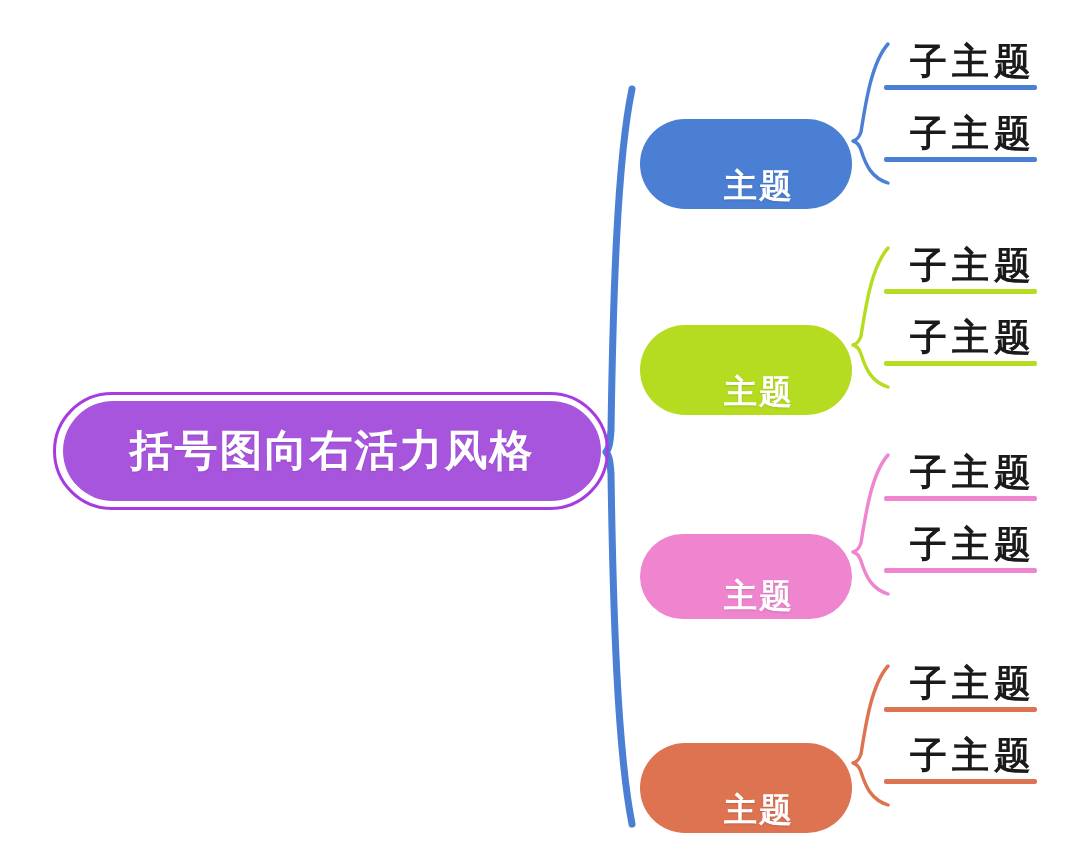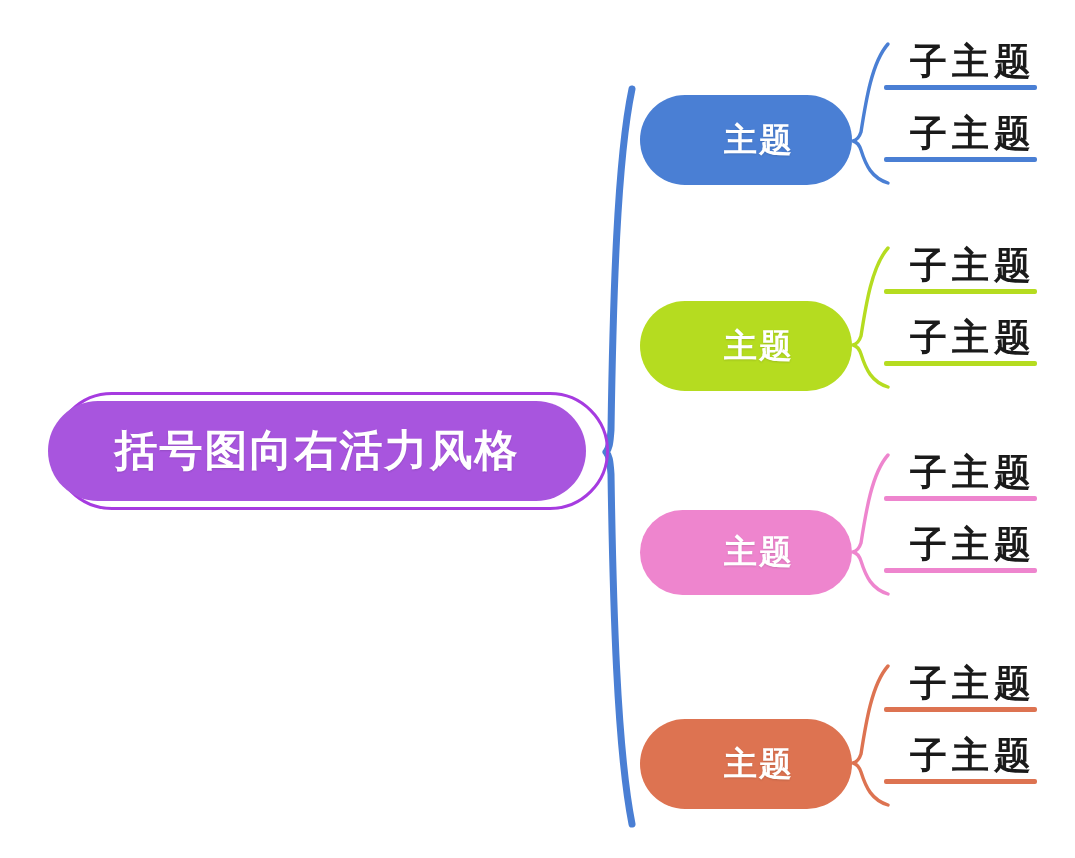--- a/index.html
+++ b/index.html
@@ -40,46 +40,47 @@
   }
   .root-outer {
     left: 53px;
     top: 392px;
     width: 556px;
     height: 118px;
     border: 3px solid #A63BE0;
     background: transparent;
   }
   .root-inner {
-    left: 48px;
+    left: 63px;
     top: 401px;
     width: 538px;
     height: 100px;
     background: #A855DE;
     font-size: 43px;
     font-weight: bold;
     letter-spacing: 2px;
     text-shadow: 0 1px 2px rgba(0,0,0,.12);
   }
 
   
   .topic-node {
     position: absolute;
     display: flex;
-    align-items: center;
+    align-items: flex-end;
     justify-content: center;
     box-sizing: border-box;
     border-radius: 999px;
     color: #ffffff;
     font-size: 33px;
     font-weight: bold;
     letter-spacing: 2px;
     white-space: nowrap;
     text-shadow: 0 1px 2px rgba(0,0,0,.13);
     padding-left: 26px;
+    margin-top: 24px;
   }
 
   
   .leaf {
     position: absolute;
     box-sizing: border-box;
     white-space: nowrap;
     font-weight: bold;
   }
   .leaf-text {

